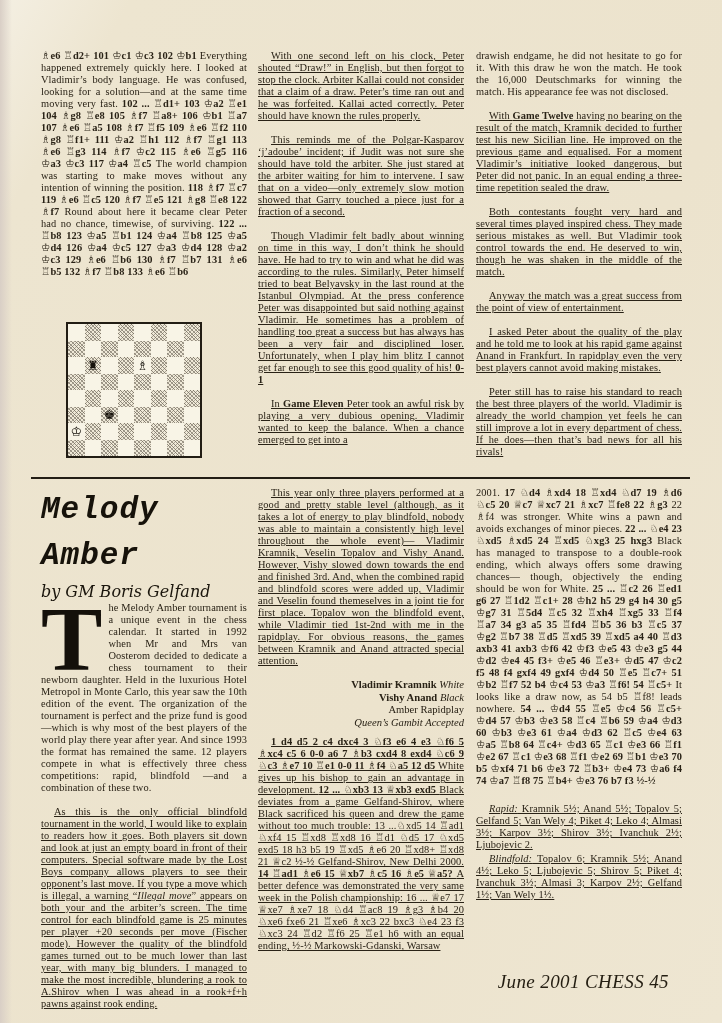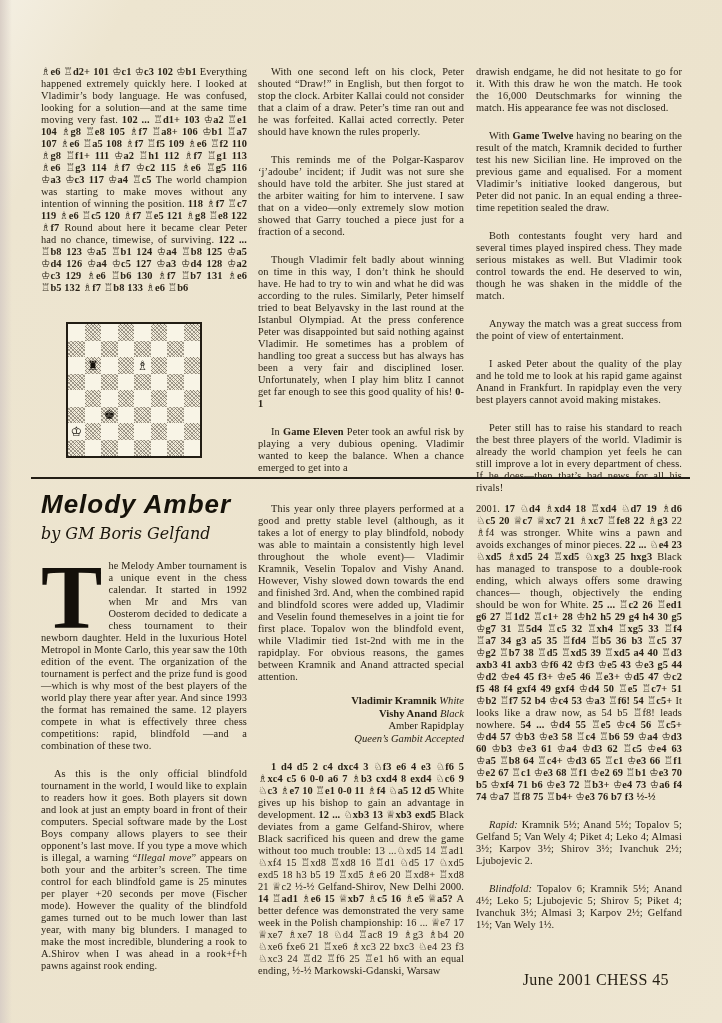--- a/index.html
+++ b/index.html
@@ -9,26 +9,26 @@
     overflow:hidden;
     font-family:"Liberation Serif","DejaVu Sans",serif;
     color:#292216;
   }
   .scan-edge{position:absolute;left:0;top:0;width:12px;height:100%;background:linear-gradient(90deg,#d9cfc6,rgba(217,207,198,0));}
   .col{position:absolute; width:206px;}
   .c1{left:41px;} .c2{left:258px;} .c3{left:476px;}
   .top-col{top:50px;}
   .bot-col{top:487px;}
   p.jp{
-    margin:16px 0 12px 0; text-align:justify;
+    margin:0 0 12px 0; text-align:justify;
     font-size:10.4px; line-height:12px;
     letter-spacing:0.1px;
   }
   p.jp:last-child{margin-bottom:0;}
-  p.ind{text-indent:13px;}
+  p.ind{text-indent:13px;text-decoration:underline;}
   span.b{font-weight:bold;}
   span.i{font-style:italic;}
   
   .board{
     position:absolute; left:66px; top:322px;
     width:132px; height:132px;
     border:2px solid #221d14;
     display:grid;
     grid-template-columns:repeat(8,1fr);
     grid-template-rows:repeat(8,1fr);
@@ -41,22 +41,22 @@
     background-color:#efe9d8;
     background-image:
       repeating-linear-gradient(45deg,rgba(115,108,95,0.75) 0 0.8px,transparent 0.8px 2.6px),
       repeating-linear-gradient(-45deg,rgba(115,108,95,0.55) 0 0.8px,transparent 0.8px 2.6px);
   }
   .rule{
     position:absolute; left:31px; top:477px; width:659px; height:2px;
     background:#231e15;
   }
   .article-title{
-    font-family:Liberation Sans, sans-serif; font-style:italic;
-    font-size:26px; line-height:34px; letter-spacing:1px; color:#16120a;
+    font-family:Liberation Mono, monospace; font-style:italic;
+    font-size:31px; line-height:46px; letter-spacing:1px; color:#16120a;
     margin:0;
   }
   .byline{
     font-family:"DejaVu Serif",serif; font-style:italic;
     font-size:16px; line-height:20px; text-align:left;
     margin:3px 2px 0 0; color:#1a150c;
   }
   .lead{margin-top:9px;}
   .dropcap{
     float:left;
@@ -66,21 +66,21 @@
   }
   .game-header{text-align:right; font-size:10.6px; line-height:12.6px; margin:7px 0 7px 0;}
   .game-header .nm{font-weight:bold;}
   .game-header .tag{font-style:italic;}
   .game-header .ev{}
   .game-header .op{font-style:italic;}
   .results{margin-top:16px;}
   .results p.jp{margin-bottom:2px;}
   .footer{
     position:absolute; left:473px; top:971px; width:196px;
-    text-align:right; font-size:16px; color:#241e12;
+    text-align:right; font-style:italic; font-size:19px; color:#241e12;
     letter-spacing:0.4px;
   }
 </style>
 </head>
 <body>
 
 <div class="page">
   <div class="scan-edge"></div>
 
   <div class="col c1 top-col">

